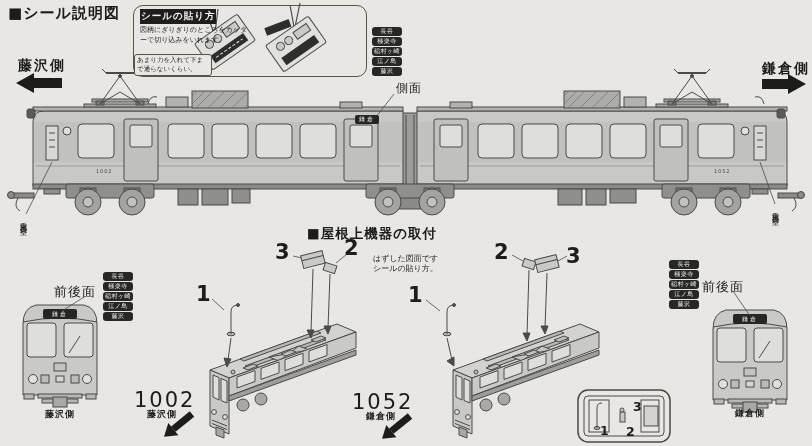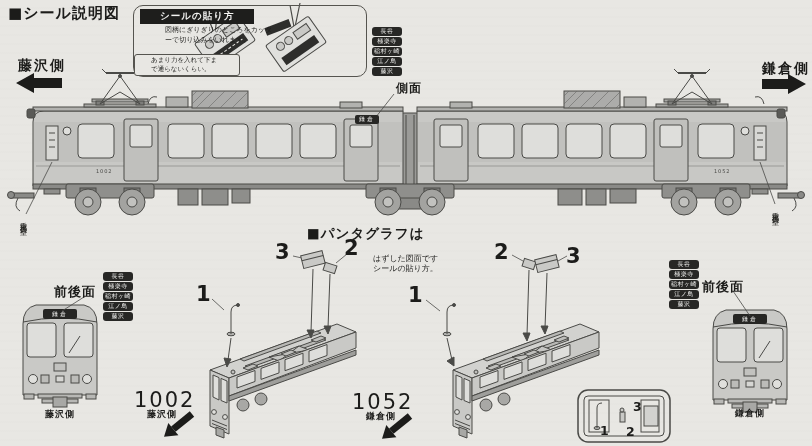--- a/index.html
+++ b/index.html
@@ -4,26 +4,26 @@
 <style>
   html,body{margin:0;padding:0;}
   #paper{position:relative;width:812px;height:446px;overflow:hidden;
     background:#e8e7e3;
     background-image:repeating-linear-gradient(180deg,#e8e7e3 0px,#e8e7e3 7px,#e5e4e0 8px,#e8e7e3 9px);
     font-family:"DejaVu Sans",sans-serif;color:#1c1c1a;}
   .abs{position:absolute;}
   svg{display:block;}
   .h1{font-size:15px;font-weight:bold;letter-spacing:1px;text-align:right;}
   .howto-box{border:1.5px solid #55544f;border-radius:10px;}
-  .howto-title{background:#1e1e1c;color:#f4f4f2;font-size:9.5px;font-weight:bold;padding:1px 20px;letter-spacing:1px;}
-  .small{font-size:7px;line-height:1.45;margin-left:25px;}
-  .note{font-size:6.5px;line-height:1.4;border:1px solid #55544f;border-radius:3px;padding:1px 16px;background:#e8e7e3;}
+  .howto-title{background:#1e1e1c;color:#f4f4f2;font-size:9.5px;font-weight:bold;padding:1px 1px;letter-spacing:1px;}
+  .small{font-size:7px;line-height:1.45;}
+  .note{font-size:6.5px;line-height:1.4;border:1px solid #55544f;border-radius:3px;padding:1px 2px;background:#e8e7e3;}
   .badge{display:flex;align-items:center;justify-content:center;background:#272725;color:#f2f2f0;
     border-radius:3px;width:30px;height:8.6px;font-size:6px;margin-bottom:1.5px;letter-spacing:0.5px;}
-  .lbl{font-size:12px;font-weight:bold;letter-spacing:1px;}
+  .lbl{font-size:12px;font-weight:normal;letter-spacing:1px;}
   .dirlbl{font-size:14px;font-weight:bold;letter-spacing:2px;}
   .vert{writing-mode:vertical-rl;text-orientation:upright;font-size:7.5px;letter-spacing:2px;}
   .sec-title{font-size:13.5px;font-weight:bold;letter-spacing:1px;}
   .pnote{font-size:8px;line-height:1.3;}
   .partnum{font-size:21px;font-weight:bold;}
   .bignum{font-size:21px;letter-spacing:2px;}
   .sidesub{font-size:9px;font-weight:bold;letter-spacing:1px;}
   .traynum{font-size:12.5px;font-weight:bold;}
   .sign{display:flex;align-items:center;justify-content:center;color:#f2f2f0;font-size:6px;letter-spacing:2px;}
   .caption{font-size:9px;font-weight:bold;letter-spacing:1px;text-align:center;}
@@ -343,21 +343,21 @@
 <div class="abs dirlbl" style="left:762px;top:60px">鎌倉側</div>
 
 <div class="abs vert" style="left:18px;top:216px">乗務員室</div>
 <div class="abs vert" style="left:770px;top:206px">乗務員室</div>
 
 <div class="abs sign" style="left:355px;top:115px;width:24px;height:9px;background:#262624;border-radius:2px">鎌倉</div>
 
 <div class="abs carnum" style="left:96px;top:168px">1002</div>
 <div class="abs carnum" style="left:714px;top:168px">1052</div>
 
-<div class="abs sec-title" style="left:307px;top:225px">■パンタグラフは</div>
+<div class="abs sec-title" style="left:307px;top:225px">■屋根上機器の取付</div>
 <div class="abs pnote" style="left:373px;top:254px">はずした図面です</div>
 <div class="abs pnote" style="left:373px;top:264px">シールの貼り方。</div>
 
 <div class="abs partnum" style="left:196px;top:282px">1</div>
 <div class="abs partnum" style="left:275px;top:240px">3</div>
 <div class="abs partnum" style="left:344px;top:236px">2</div>
 
 <div class="abs partnum" style="left:408px;top:283px">1</div>
 <div class="abs partnum" style="left:494px;top:240px">2</div>
 <div class="abs partnum" style="left:566px;top:244px">3</div>

